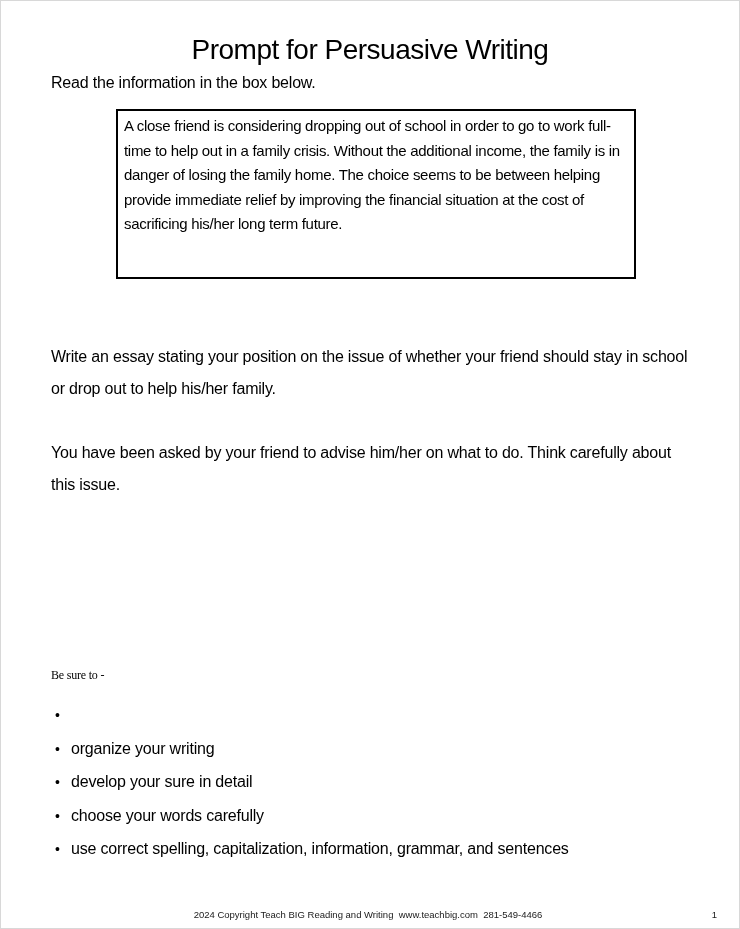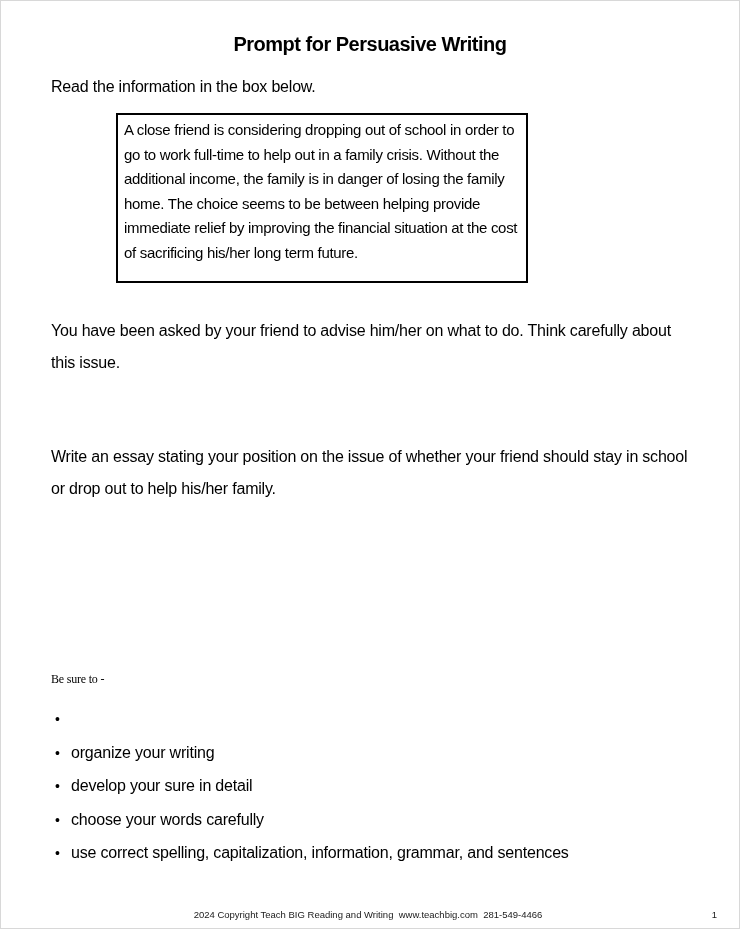--- a/index.html
+++ b/index.html
@@ -13,33 +13,33 @@
     position: relative;
     width: 740px;
     height: 929px;
     background: #ffffff;
     border: 1px solid #d8d8d8;
     overflow: hidden;
   }
   .page-title {
     margin-top: 31px;
     text-align: center;
-    font-size: 20px;
-    font-weight: bold;
+    font-size: 28px;
+    font-weight: normal;
     letter-spacing: -0.5px;
     line-height: 1.25;
   }
   .intro {
-    margin: 21px 50px 0 50px;
+    margin: 7px 50px 0 50px;
     font-size: 16px;
     letter-spacing: -0.2px;
   }
   .prompt-box {
     margin: 17px 0 0 115px;
-    width: 412px;
+    width: 520px;
     height: 170px;
     border: 2px solid #000000;
     padding: 3px 6px 0 6px;
     font-size: 15px;
     line-height: 24.5px;
     letter-spacing: -0.3px;
     overflow: hidden;
   }
   .para {
     margin-left: 50px;
@@ -102,23 +102,23 @@
 <div class="page">
 
   <div class="page-title">Prompt for Persuasive Writing</div>
 
   <div class="intro">Read the information in the box below.</div>
 
   <div class="prompt-box">
     <span>A close friend is considering dropping out of school in order to go to work full-time to help out in a family crisis. Without the additional income, the family is in danger of losing the family home. The choice seems to be between helping provide immediate relief by improving the financial situation at the cost of sacrificing his/her long term future.</span>
   </div>
 
+  <div class="para para-essay">Write an essay stating your position on the issue of whether your friend should stay in school or drop out to help his/her family.</div>
+
   <div class="para para-advise">You have been asked by your friend to advise him/her on what to do. Think carefully about this issue.</div>
-
-  <div class="para para-essay">Write an essay stating your position on the issue of whether your friend should stay in school or drop out to help his/her family.</div>
 
   <div class="checklist-heading">Be sure to -</div>
 
   <ul class="checklist">
     <li>
       <span class="bullet">•</span>
     </li>
     <li>
       <span class="bullet">•</span>
       <span>organize your writing</span>

